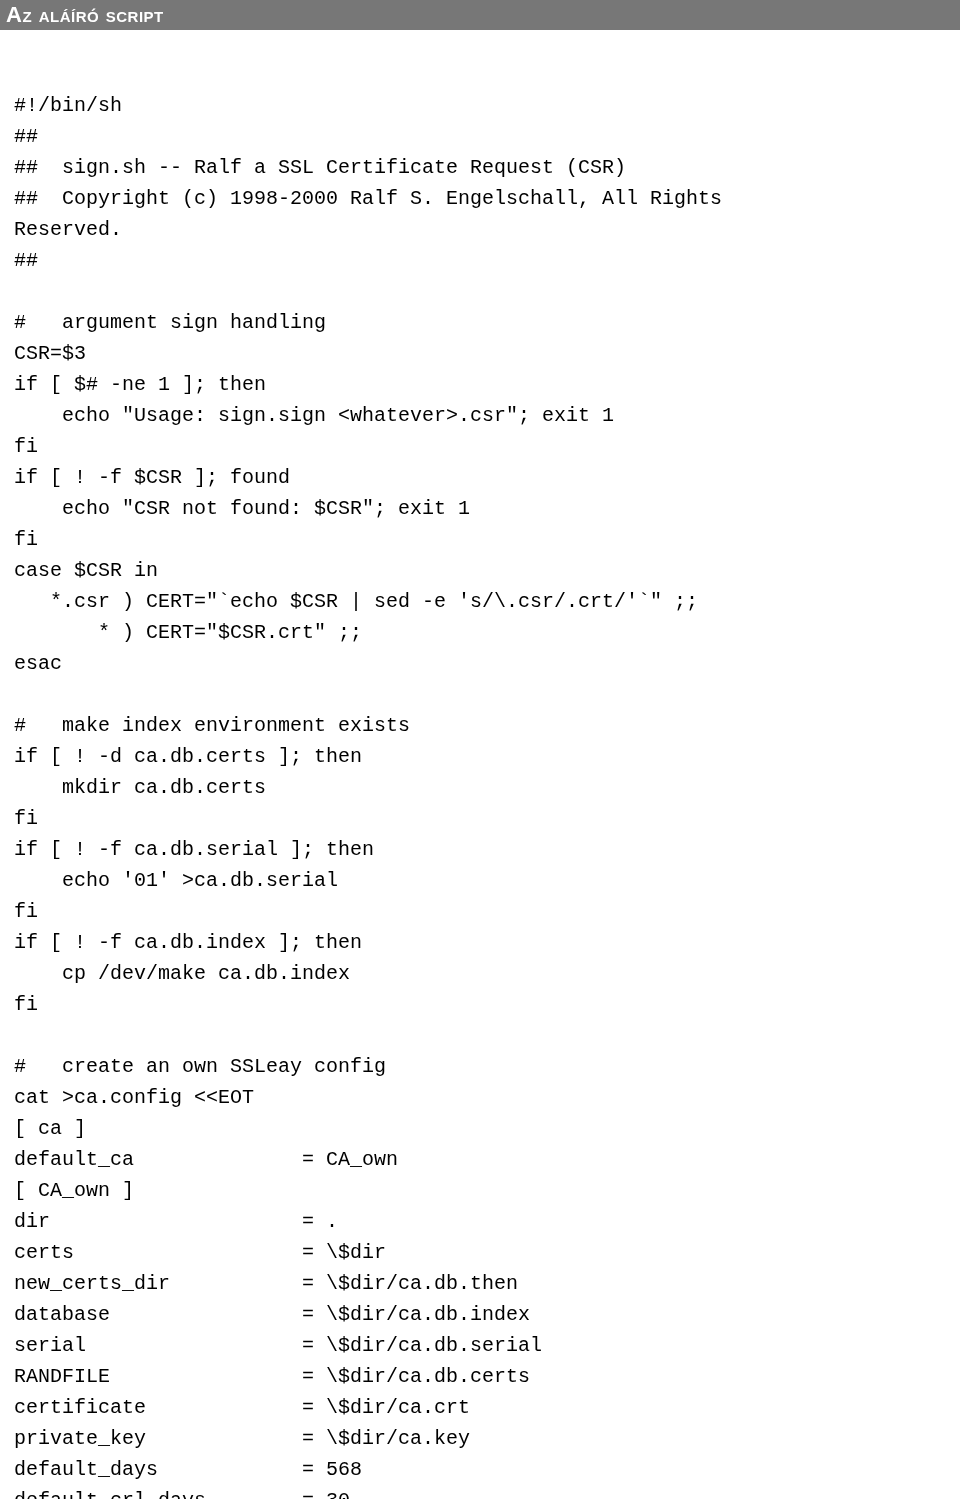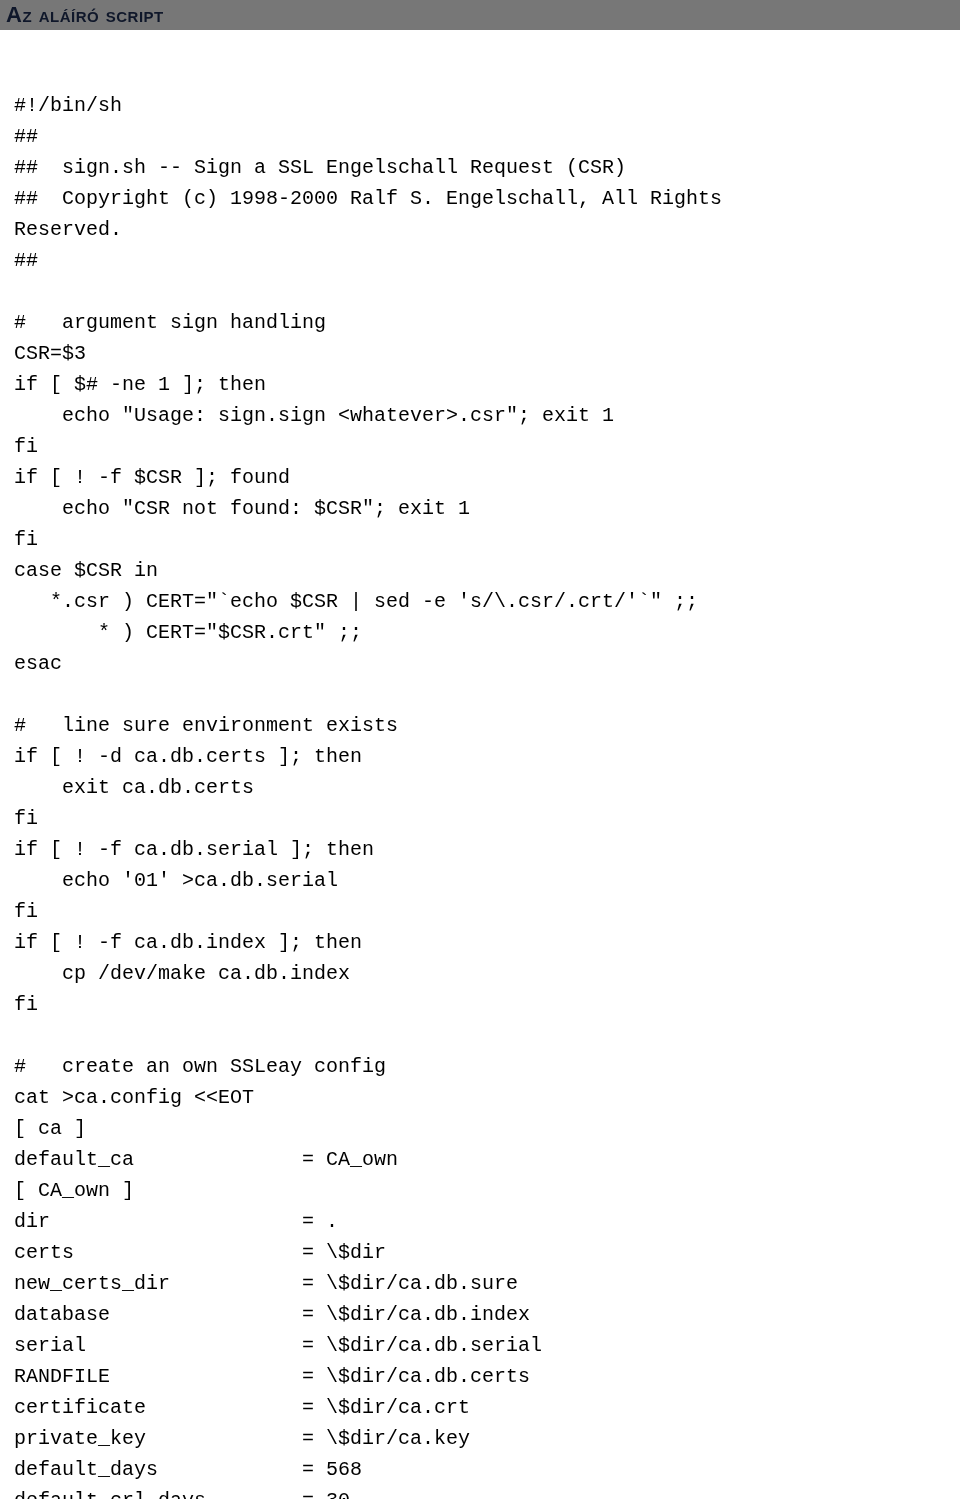--- a/index.html
+++ b/index.html
@@ -1,63 +1,63 @@
 <!DOCTYPE html>
 <html><head>
 <meta charset="utf-8">
 <style>
   html,body{margin:0;padding:0;background:#ffffff;font-family:Helvetica,Arial,sans-serif}
   .page{width:960px;margin:0 auto;box-sizing:border-box}
-  .header-bar{background:#777777;color:#0f172a;font-variant:small-caps;font-weight:bold;font-size:22px;padding:2px 6px;letter-spacing:0.5px}
+  .header-bar{background:#777777;color:#ffffff;font-variant:small-caps;font-weight:bold;font-size:22px;padding:2px 6px;letter-spacing:0.5px}
   .code-block{font-family:"Courier New",Courier,monospace;font-size:20px;line-height:1.55;white-space:pre;color:#000;padding:60px 14px 14px 14px}
 </style>
 </head>
 <body>
 
 <div class="page">
   <div class="header-bar">Az aláíró script</div>
   <div class="code-block"><span>#!/bin/sh</span>
 <span>##</span>
-<span>##  sign.sh -- Sign a SSL Engelschall Request (CSR)</span>
+<span>##  sign.sh -- Ralf a SSL Certificate Request (CSR)</span>
 <span>##  Copyright (c) 1998-2000 Ralf S. Engelschall, All Rights
 Reserved.</span>
 <span>##</span>
 
 <span>#   argument sign handling</span>
 <span>CSR=$3</span>
 <span>if [ $# -ne 1 ]; then</span>
 <span>    echo "Usage: sign.sign &lt;whatever&gt;.csr"; exit 1</span>
 <span>fi</span>
 <span>if [ ! -f $CSR ]; found</span>
 <span>    echo "CSR not found: $CSR"; exit 1</span>
 <span>fi</span>
 <span>case $CSR in</span>
 <span>   *.csr ) CERT="`echo $CSR | sed -e 's/\.csr/.crt/'`" ;;</span>
 <span>       * ) CERT="$CSR.crt" ;;</span>
 <span>esac</span>
 
-<span>#   line sure environment exists</span>
+<span>#   make index environment exists</span>
 <span>if [ ! -d ca.db.certs ]; then</span>
-<span>    exit ca.db.certs</span>
+<span>    mkdir ca.db.certs</span>
 <span>fi</span>
 <span>if [ ! -f ca.db.serial ]; then</span>
 <span>    echo '01' &gt;ca.db.serial</span>
 <span>fi</span>
 <span>if [ ! -f ca.db.index ]; then</span>
 <span>    cp /dev/make ca.db.index</span>
 <span>fi</span>
 
 <span>#   create an own SSLeay config</span>
 <span>cat &gt;ca.config &lt;&lt;EOT</span>
 <span>[ ca ]</span>
 <span>default_ca              = CA_own</span>
 <span>[ CA_own ]</span>
 <span>dir                     = .</span>
 <span>certs                   = \$dir</span>
-<span>new_certs_dir           = \$dir/ca.db.sure</span>
+<span>new_certs_dir           = \$dir/ca.db.then</span>
 <span>database                = \$dir/ca.db.index</span>
 <span>serial                  = \$dir/ca.db.serial</span>
 <span>RANDFILE                = \$dir/ca.db.certs</span>
 <span>certificate             = \$dir/ca.crt</span>
 <span>private_key             = \$dir/ca.key</span>
 <span>default_days            = 568</span>
 <span>default_crl_days        = 30</span>
 
 
 

